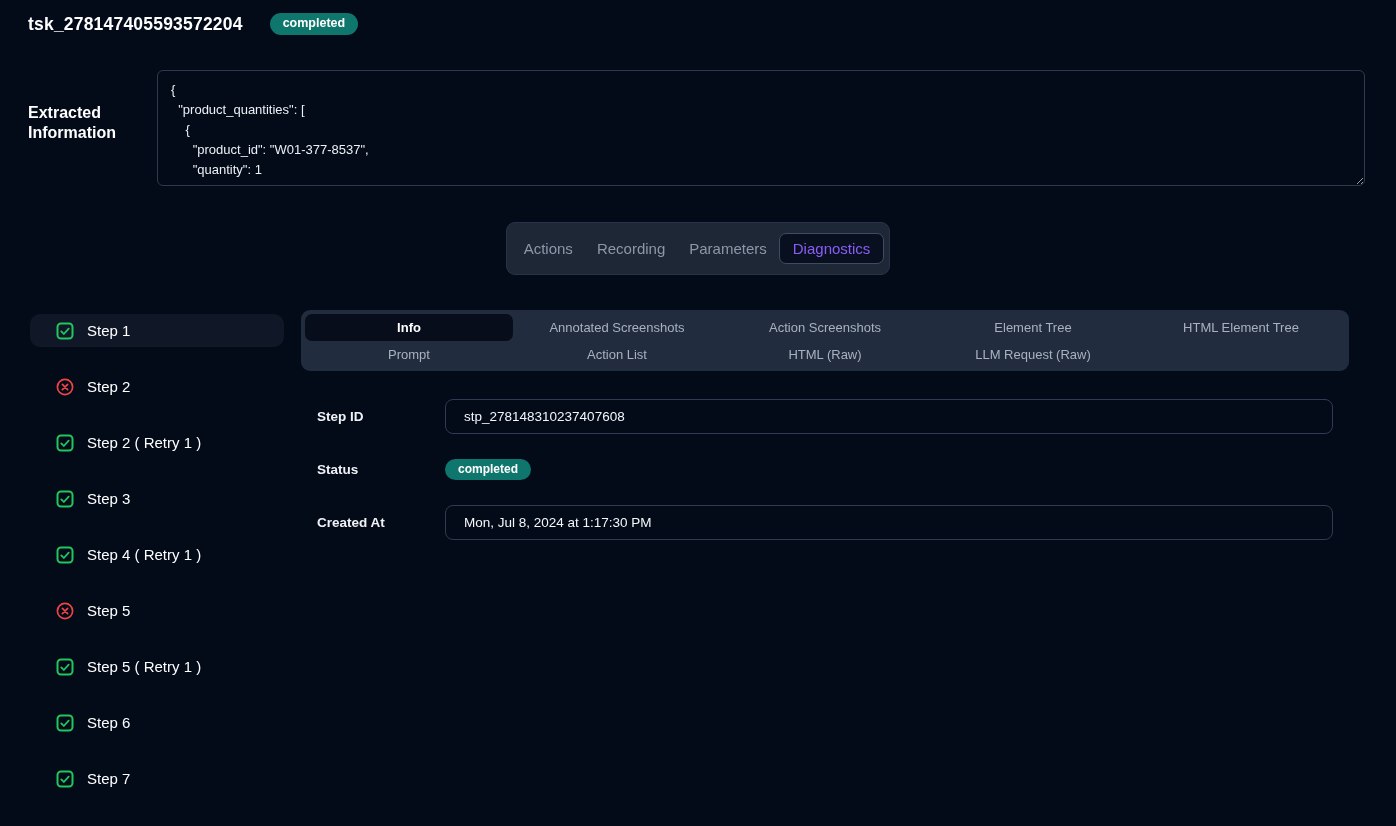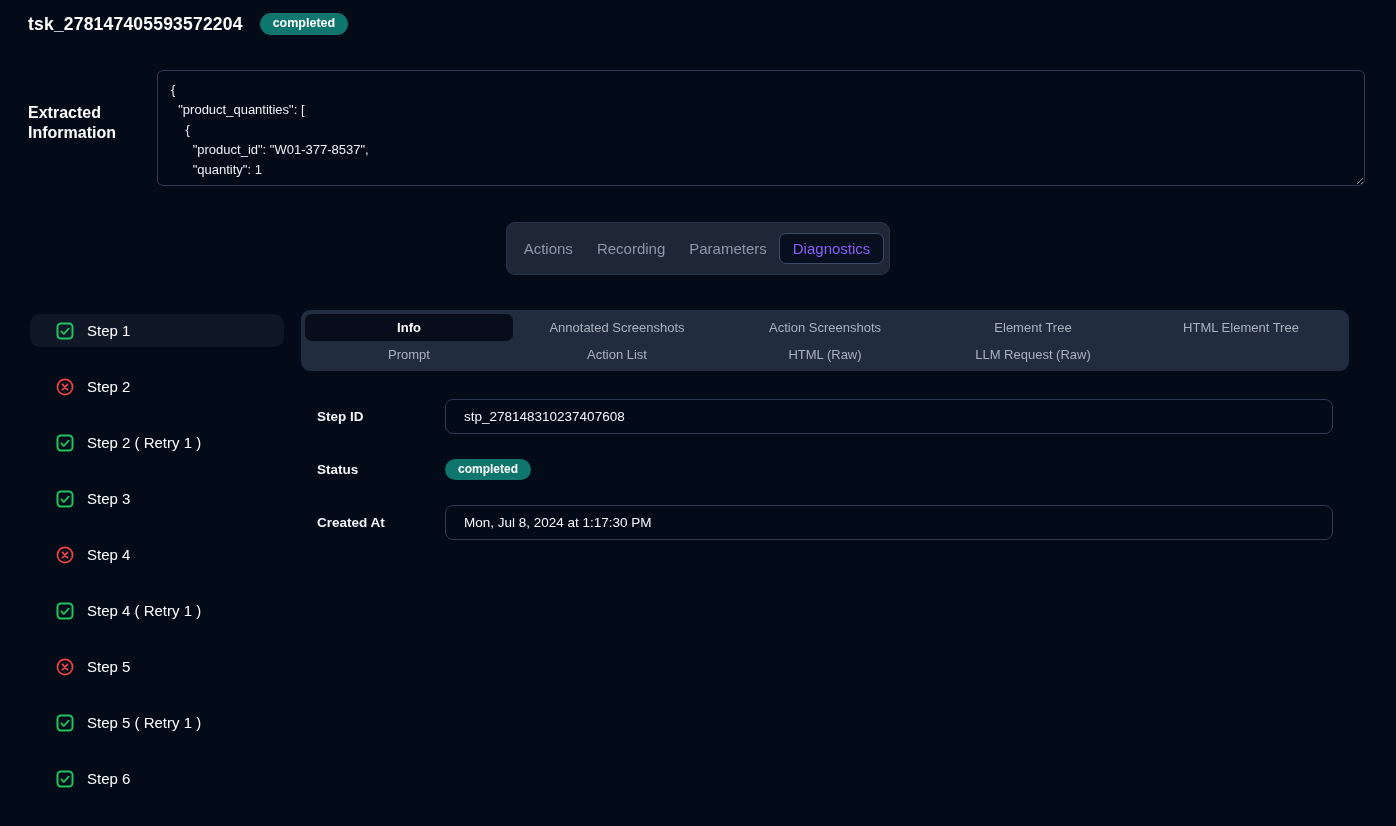--- a/index.html
+++ b/index.html
@@ -4,21 +4,21 @@
 <style>
   * { margin:0; padding:0; box-sizing:border-box; }
   html,body { width:1396px; height:826px; overflow:hidden; }
   body {
     background:#030a18;
     color:#ffffff;
     font-family:"Liberation Sans","DejaVu Sans",sans-serif;
   }
 
   
-  .header { margin:13px 0 0 28px; display:flex; align-items:center; gap:17px; height:22px; }
+  .header { margin:13px 0 0 28px; display:flex; align-items:center; gap:27px; height:22px; }
   .task-title { font-size:17.5px; font-weight:700; letter-spacing:.2px; }
   .pill-badge {
     display:inline-flex; align-items:center; justify-content:center;
     background:#0f766e; color:#fff; font-size:12.5px; font-weight:700;
     padding:4px 13px; border-radius:999px; line-height:1.1;
   }
 
   
   .extracted-row { margin-top:35px; display:flex; align-items:flex-start; }
   .extracted-label {
@@ -134,27 +134,20 @@
     <path d="M5.3 9.4l2.5 2.6 4.9-5.4" fill="none" stroke="#22c55e" stroke-width="1.8" stroke-linecap="round" stroke-linejoin="round"></path>
         </svg>
         <span>Step 2 ( Retry 1 )</span>
       </div>
       <div class="step-row">
         <svg class="step-icon" viewBox="0 0 18 18">
     <rect x="1.5" y="1.5" width="15" height="15" rx="3.5" fill="none" stroke="#22c55e" stroke-width="2"></rect>
     <path d="M5.3 9.4l2.5 2.6 4.9-5.4" fill="none" stroke="#22c55e" stroke-width="1.8" stroke-linecap="round" stroke-linejoin="round"></path>
         </svg>
         <span>Step 3</span>
-      </div>
-      <div class="step-row">
-        <svg class="step-icon" viewBox="0 0 18 18">
-    <circle cx="9" cy="9" r="7.6" fill="none" stroke="#ef4444" stroke-width="1.7"></circle>
-    <path d="M6.4 6.4l5.2 5.2M11.6 6.4l-5.2 5.2" stroke="#ef4444" stroke-width="1.7" stroke-linecap="round"></path>
-        </svg>
-        <span>Step 4</span>
       </div>
       <div class="step-row">
         <svg class="step-icon" viewBox="0 0 18 18">
     <rect x="1.5" y="1.5" width="15" height="15" rx="3.5" fill="none" stroke="#22c55e" stroke-width="2"></rect>
     <path d="M5.3 9.4l2.5 2.6 4.9-5.4" fill="none" stroke="#22c55e" stroke-width="1.8" stroke-linecap="round" stroke-linejoin="round"></path>
         </svg>
         <span>Step 4 ( Retry 1 )</span>
       </div>
       <div class="step-row">
         <svg class="step-icon" viewBox="0 0 18 18">

